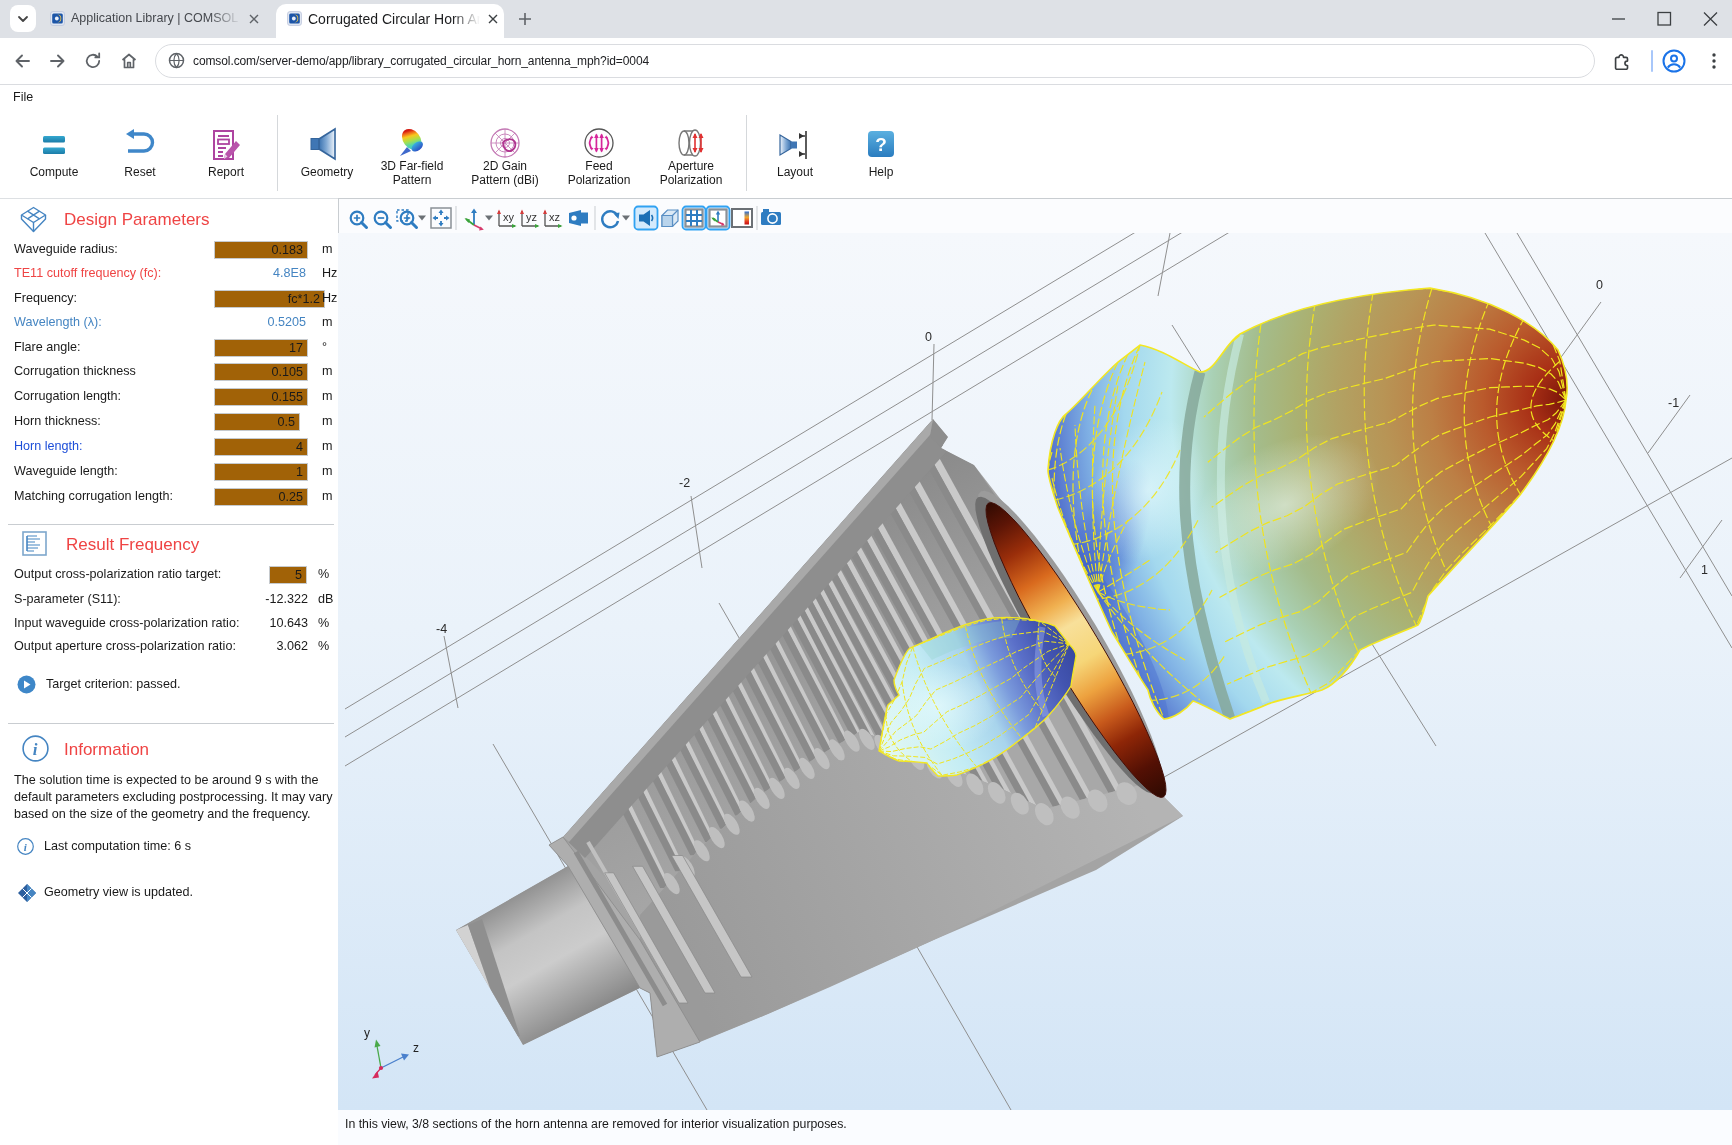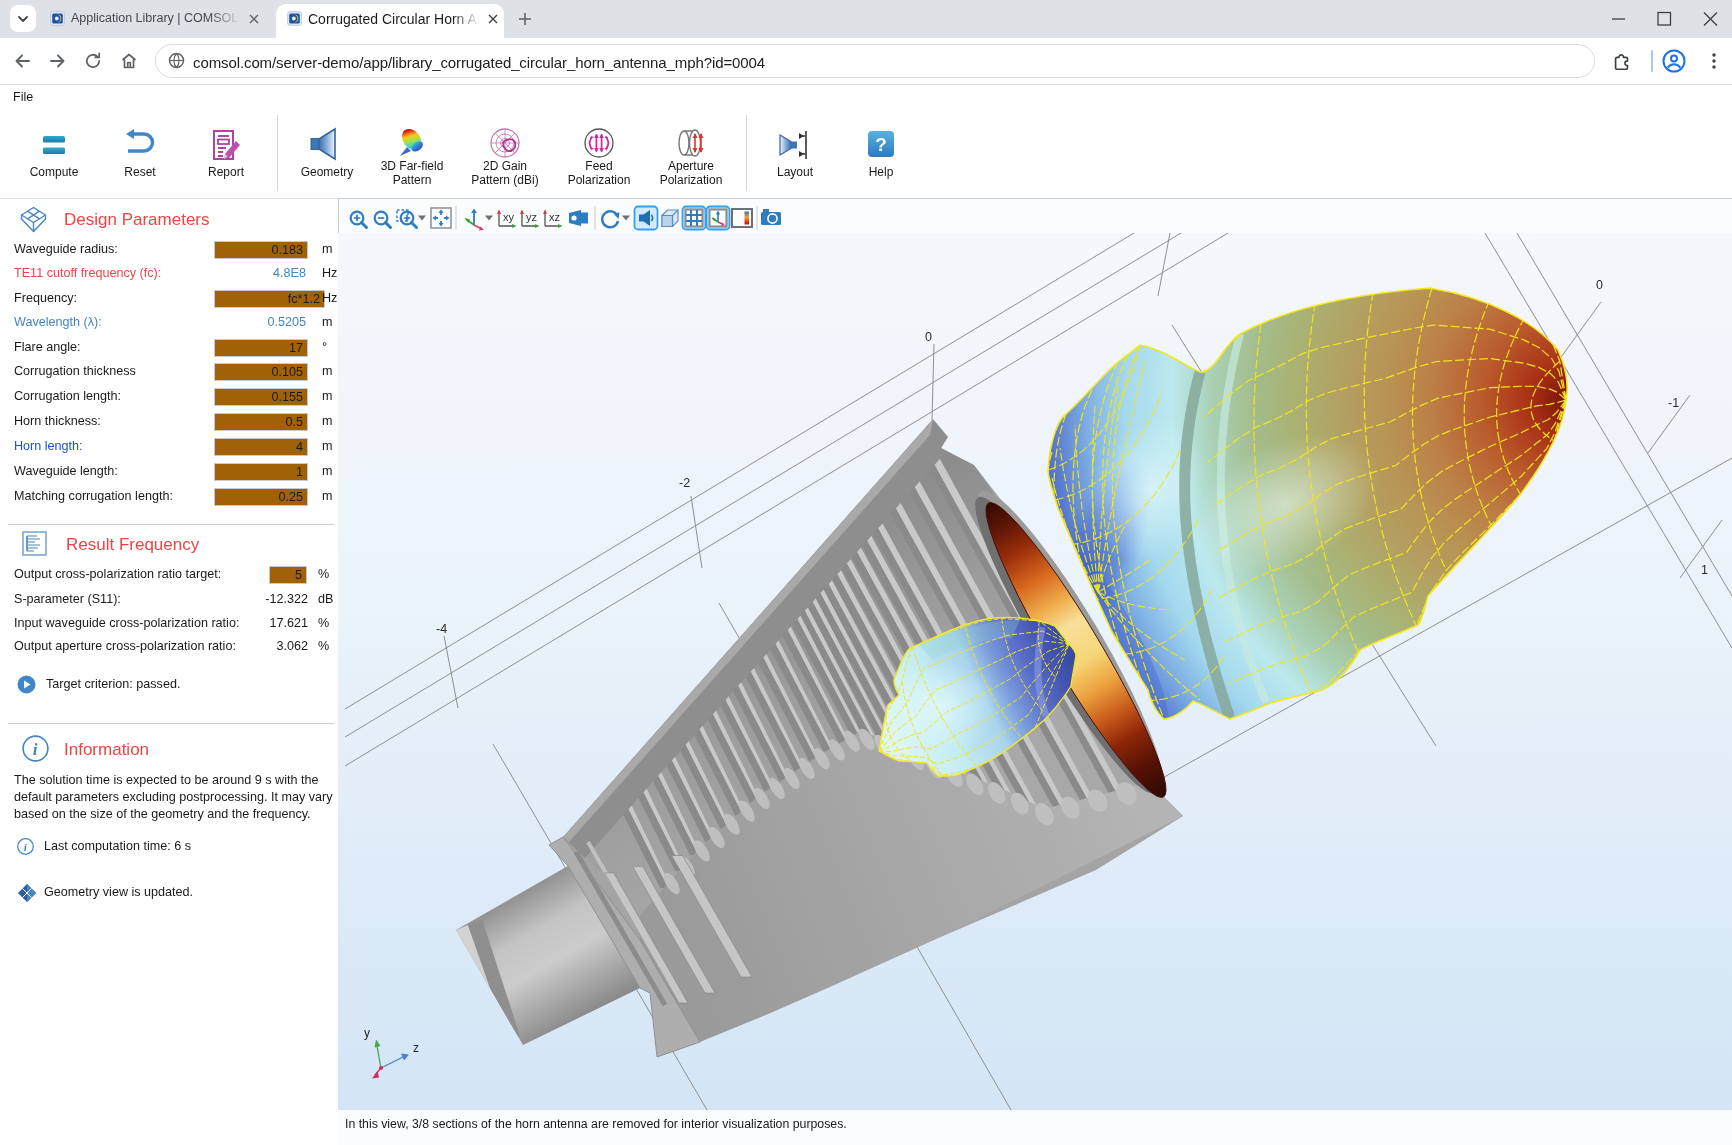--- a/index.html
+++ b/index.html
@@ -2,21 +2,21 @@
 <html><head><meta charset="utf-8"><style>
 *{margin:0;padding:0;box-sizing:border-box}
 html,body{width:1732px;height:1145px;overflow:hidden;font-family:"Liberation Sans",sans-serif;background:#fff}
 .tabstrip{position:absolute;left:0;top:0;width:1732px;height:38px;background:#dee1e6}
 .chevbtn{position:absolute;left:10px;top:5px;width:26px;height:27px;background:#fff;border-radius:8px;display:flex;align-items:center;justify-content:center}
 .tab-active{position:absolute;left:276px;top:4px;width:228px;height:34px;background:#fff;border-radius:10px 10px 0 0}
 .tabtxt1{position:absolute;left:71px;top:11px;font-size:12.5px;color:#45484d;white-space:nowrap;overflow:hidden;width:170px;-webkit-mask-image:linear-gradient(90deg,#000 82%,transparent)}
 .tabtxt2{position:absolute;left:308px;top:11px;font-size:14px;color:#1b1c1e;white-space:nowrap;overflow:hidden;width:172px;-webkit-mask-image:linear-gradient(90deg,#000 84%,transparent)}
 .navrow{position:absolute;left:0;top:38px;width:1732px;height:46px;background:#fff}
 .omni{position:absolute;left:155px;top:44px;width:1440px;height:34px;background:#fff;border:1px solid #dadce0;border-radius:17px}
-.url{position:absolute;left:193px;top:54px;font-size:15px;color:#202124;letter-spacing:-0.1px}
+.url{position:absolute;left:193px;top:54px;font-size:12px;color:#202124;letter-spacing:-0.1px}
 .approot{position:absolute;left:0;top:84px;width:1732px;height:1061px;background:#fff;border-top:1px solid #dadce0}
 .filemenu{position:absolute;left:13px;top:90px;font-size:12.5px;color:#1a1a1a}
 .vsep{position:absolute;top:115px;width:1px;height:76px;background:#d5d8db}
 .hdiv{position:absolute;left:0;width:1732px;height:1px;background:#dde0e3}
 .ribic{position:absolute}
 .cap{position:absolute;width:120px;text-align:center;font-size:12px;color:#1a1a1a}
 .lbl{position:absolute;left:14px;font-size:12.6px;color:#1a1a1a;white-space:nowrap}
 .sechdr{position:absolute;font-size:17px;color:#ef4444}
 .inbox{position:absolute;height:18px;background:#a16207;border:1px solid #c6cace}
 .inval{position:absolute;right:4px;top:1px;font-size:12.6px;color:#1a1a1a}
@@ -269,21 +269,21 @@
 <div class="inbox" style="left:214px;top:363px;width:94px">
     <span class="inval">0.105</span>
   </div>
 <div class="unit" style="left:322px;top:364px">m</div>
 <div class="lbl" style="top:389px;color:#1a1a1a">Corrugation length:</div>
 <div class="inbox" style="left:214px;top:388px;width:94px">
     <span class="inval">0.155</span>
   </div>
 <div class="unit" style="left:322px;top:389px">m</div>
 <div class="lbl" style="top:414px;color:#1a1a1a">Horn thickness:</div>
-<div class="inbox" style="left:214px;top:413px;width:94px">
+<div class="inbox" style="left:214px;top:413px;width:86px">
     <span class="inval">0.5</span>
   </div>
 <div class="unit" style="left:322px;top:414px">m</div>
 <div class="lbl" style="top:439px;color:#1d4ed8">Horn length:</div>
 <div class="inbox" style="left:214px;top:438px;width:94px">
     <span class="inval">4</span>
   </div>
 <div class="unit" style="left:322px;top:439px">m</div>
 <div class="lbl" style="top:464px;color:#1a1a1a">Waveguide length:</div>
 <div class="inbox" style="left:214px;top:463px;width:94px">
@@ -304,21 +304,21 @@
 <div class="sechdr" style="left:66px;top:535px">Result Frequency</div>
 <div class="lbl" style="top:567px">Output cross-polarization ratio target:</div>
 <div class="inbox" style="left:269px;top:566px;width:38px">
     <span class="inval">5</span>
   </div>
 <div class="unit" style="left:318px;top:567px">%</div>
 <div class="lbl" style="top:592px">S-parameter (S11):</div>
 <div class="inval3" style="left:216px;top:592px;width:92px">-12.322</div>
 <div class="unit" style="left:318px;top:592px">dB</div>
 <div class="lbl" style="top:616px">Input waveguide cross-polarization ratio:</div>
-<div class="inval3" style="left:216px;top:616px;width:92px">17.621</div>
+<div class="inval3" style="left:216px;top:616px;width:92px">10.643</div>
 <div class="unit" style="left:318px;top:616px">%</div>
 <div class="lbl" style="top:639px">Output aperture cross-polarization ratio:</div>
 <div class="inval3" style="left:216px;top:639px;width:92px">3.062</div>
 <div class="unit" style="left:318px;top:639px">%</div>
 <svg style="position:absolute;left:17px;top:675px" width="19" height="19" viewBox="0 0 19 19">
     <circle cx="9.5" cy="9.5" r="9" fill="#3e87c8"></circle>
     <path d="M7 5.5 L13.5 9.5 L7 13.5 Z" fill="#fff"></path>
   </svg>
 <div class="lbl" style="left:46px;top:677px">Target criterion: passed.</div>
 <div class="sdiv" style="top:723px"></div>

